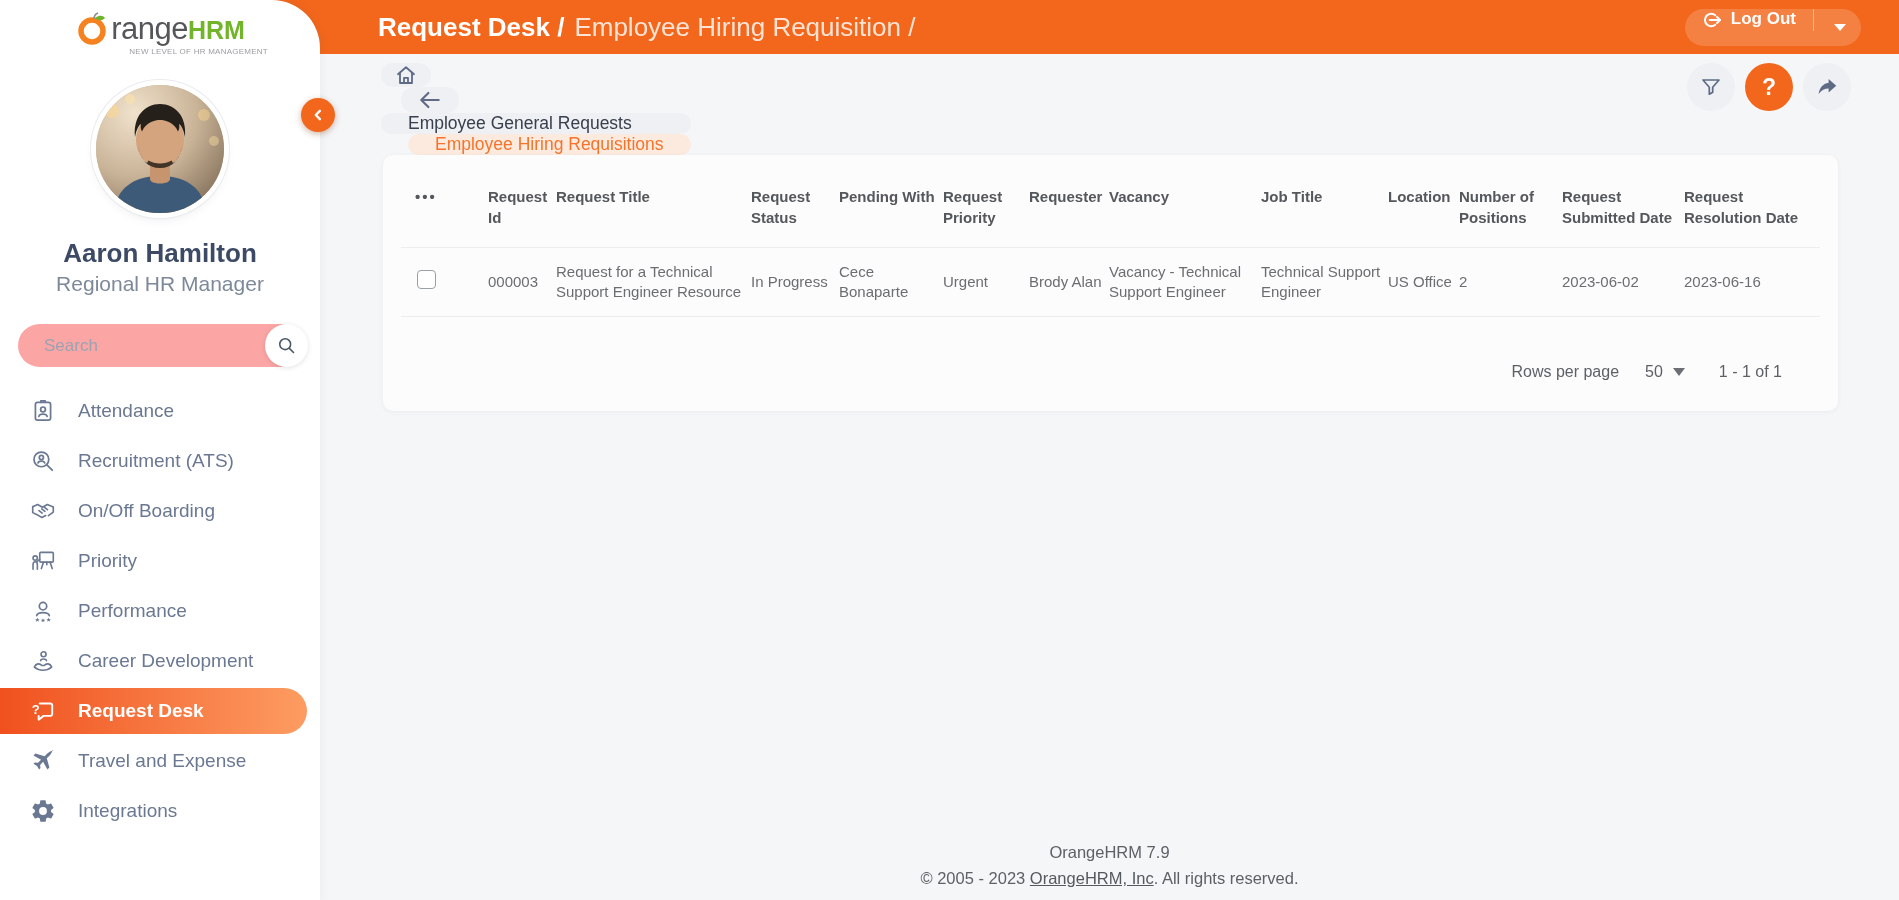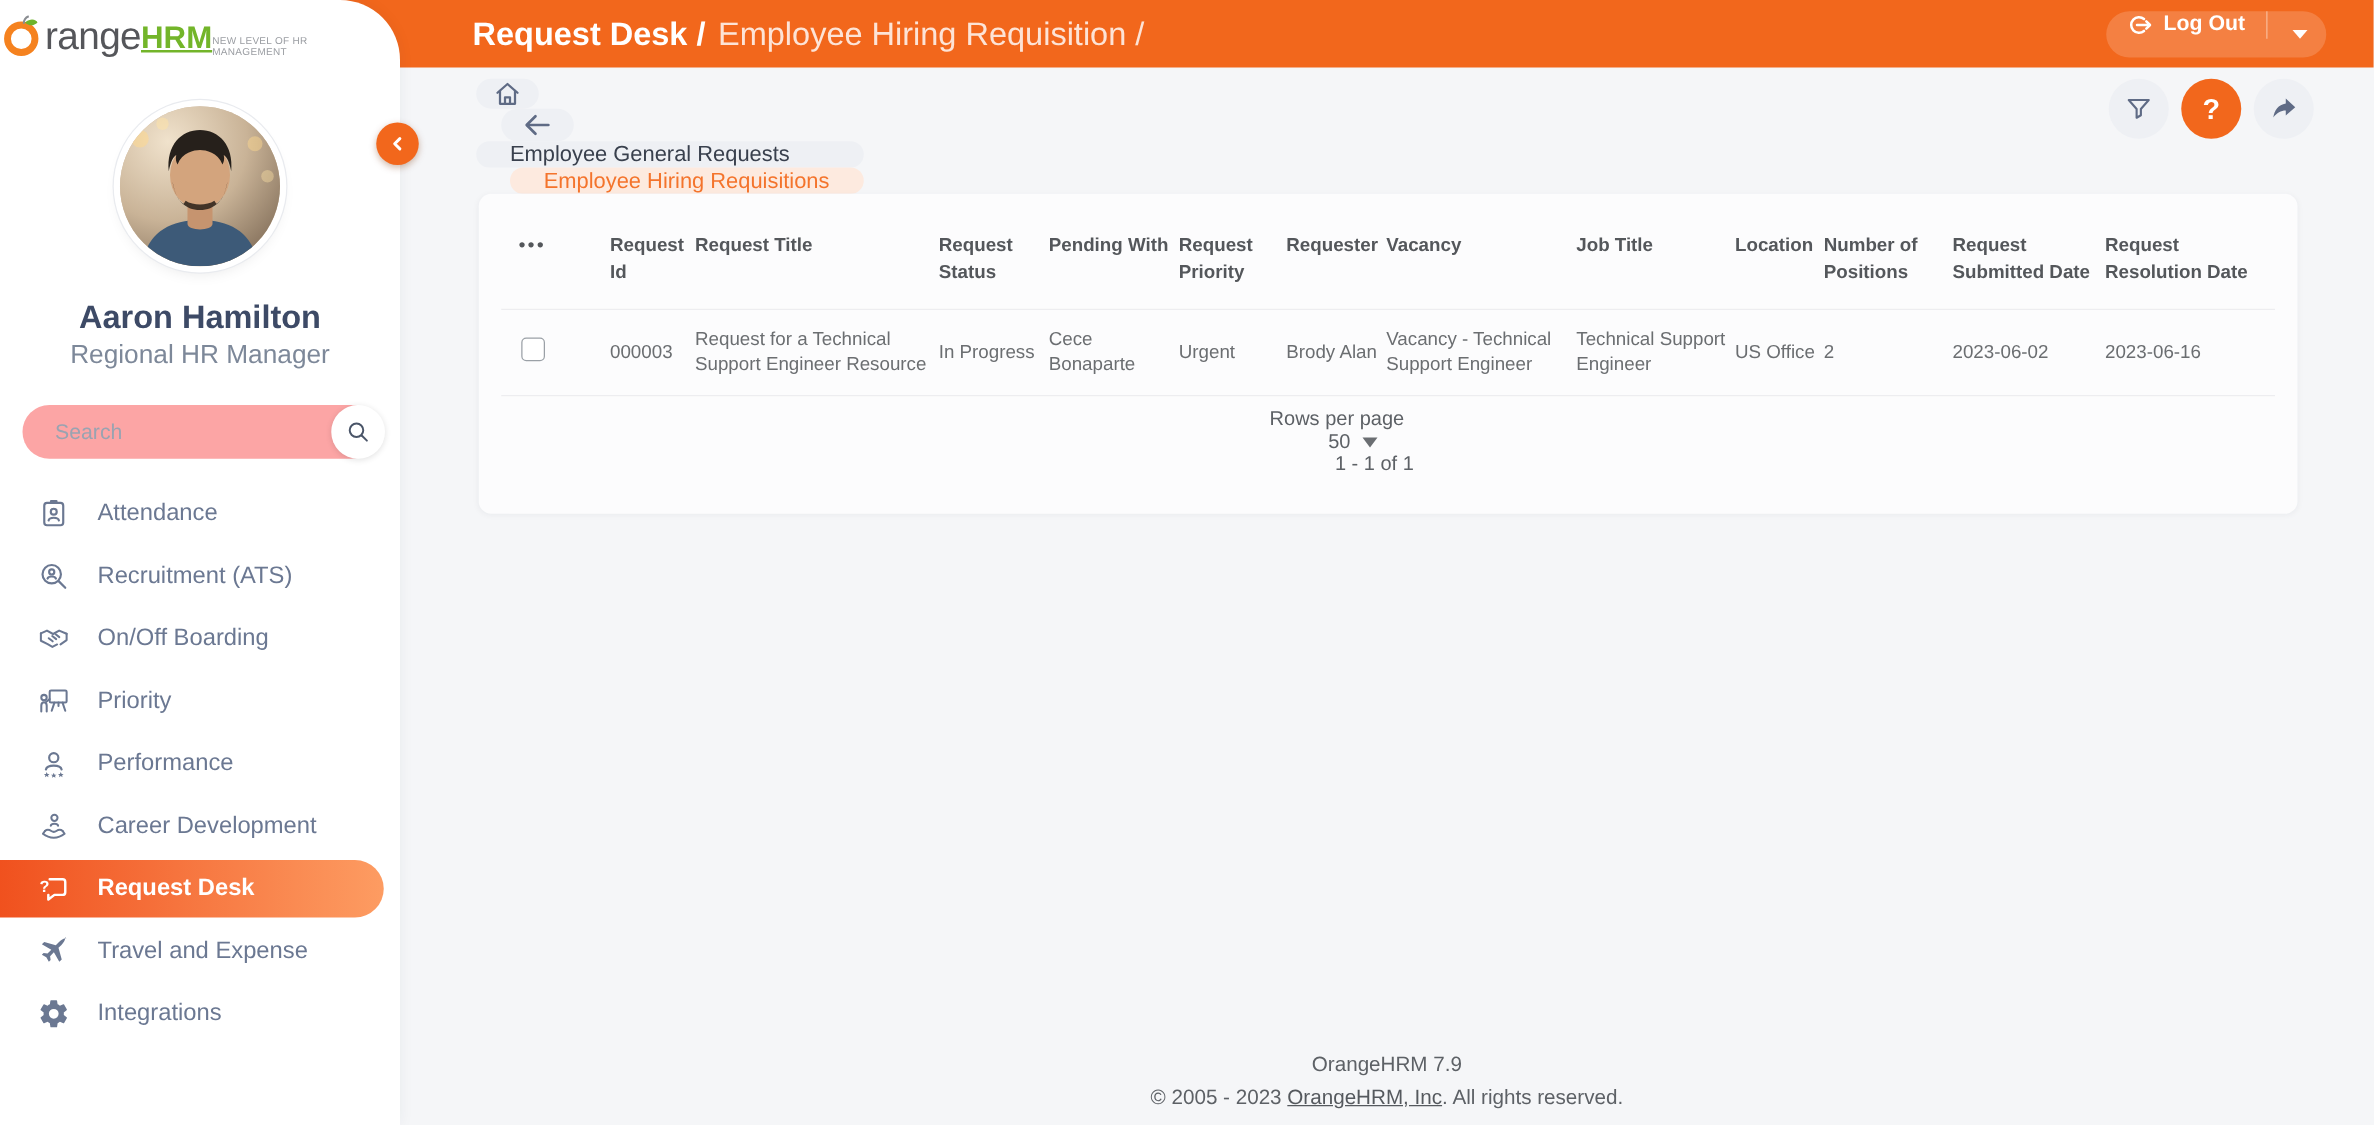--- a/index.html
+++ b/index.html
@@ -46,24 +46,24 @@
     background: #ffffff; border-top-right-radius: 48px;
     box-shadow: 0 0 12px rgba(40,50,70,0.06);
     z-index: 5;
   }
   .collapse-btn {
     position: absolute; left: 301px; top: 98px; width: 34px; height: 34px;
     border-radius: 50%; background: #f2671c; z-index: 6;
     display: flex; align-items: center; justify-content: center;
     box-shadow: 0 2px 6px rgba(120,50,0,0.35); cursor: pointer; color: #fff;
   }
-  .logo { position: absolute; left: 0; top: 10px; width: 320px; display: flex; flex-direction: row; align-items: center; }
+  .logo { position: absolute; left: 0; top: 10px; width: 320px; display: flex; flex-direction: column; align-items: center; }
   .logo-row { display: flex; align-items: flex-end; }
   .logo-range { font-size: 31px; color: #55565a; letter-spacing: -0.5px; line-height: 34px; }
-  .logo-hrm { font-size: 25px; color: #73b52a; font-weight: bold; line-height: 31px; text-decoration: underline; }
+  .logo-hrm { font-size: 25px; color: #73b52a; font-weight: bold; line-height: 31px; }
   .logo-tagline { font-size: 8px; color: #9a9da2; letter-spacing: 0.25px; align-self: flex-end; margin-right: 52px; margin-top: 1px; }
 
   .avatar {
     position: absolute; left: 96px; top: 85px; width: 128px; height: 128px;
     border-radius: 50%; overflow: hidden;
     box-shadow: 0 0 0 5px #fff, 0 0 0 6px #e9ebef, 0 5px 12px rgba(0,0,0,0.10);
     background: #cdb89e;
   }
   .user-name { position: absolute; top: 238px; left: 0; width: 320px; text-align: center; font-size: 26px; font-weight: bold; color: #3d4a66; }
   .user-role { position: absolute; top: 272px; left: 0; width: 320px; text-align: center; font-size: 21px; color: #7d8899; }
@@ -151,21 +151,21 @@
     font-size: 15px; line-height: 20px; color: #6b6e71; cursor: pointer;
   }
   .checkbox {
     width: 19px; height: 19px; border: 1.5px solid #9aa0a6; border-radius: 4px;
     background: #fff; display: inline-block; cursor: pointer; margin-left: 2px;
   }
   .pagination {
     margin-top: auto;
     display: flex; align-items: center; justify-content: flex-end;
     padding: 0 56px 30px 0;
-    font-size: 16px; color: #5d6166; flex-direction: column;
+    font-size: 16px; color: #5d6166;
   }
   .rpp-label { margin-right: 26px; }
   .rpp-select { display: flex; align-items: center; gap: 10px; cursor: pointer; }
   .caret-down-gray {
     width: 0; height: 0;
     border-left: 6px solid transparent; border-right: 6px solid transparent;
     border-top: 8px solid #6b6e72;
   }
   .range-label { margin-left: 34px; }
 

